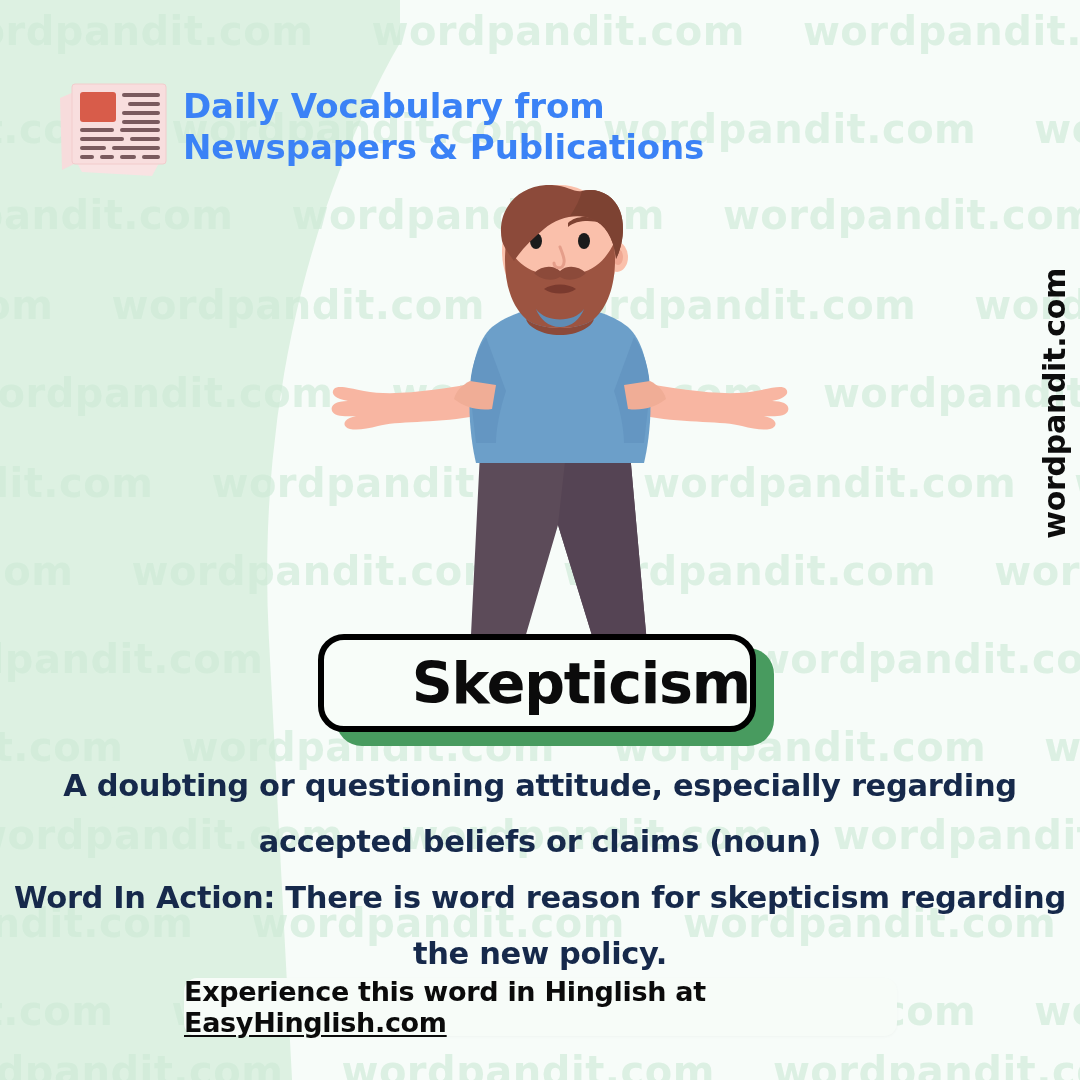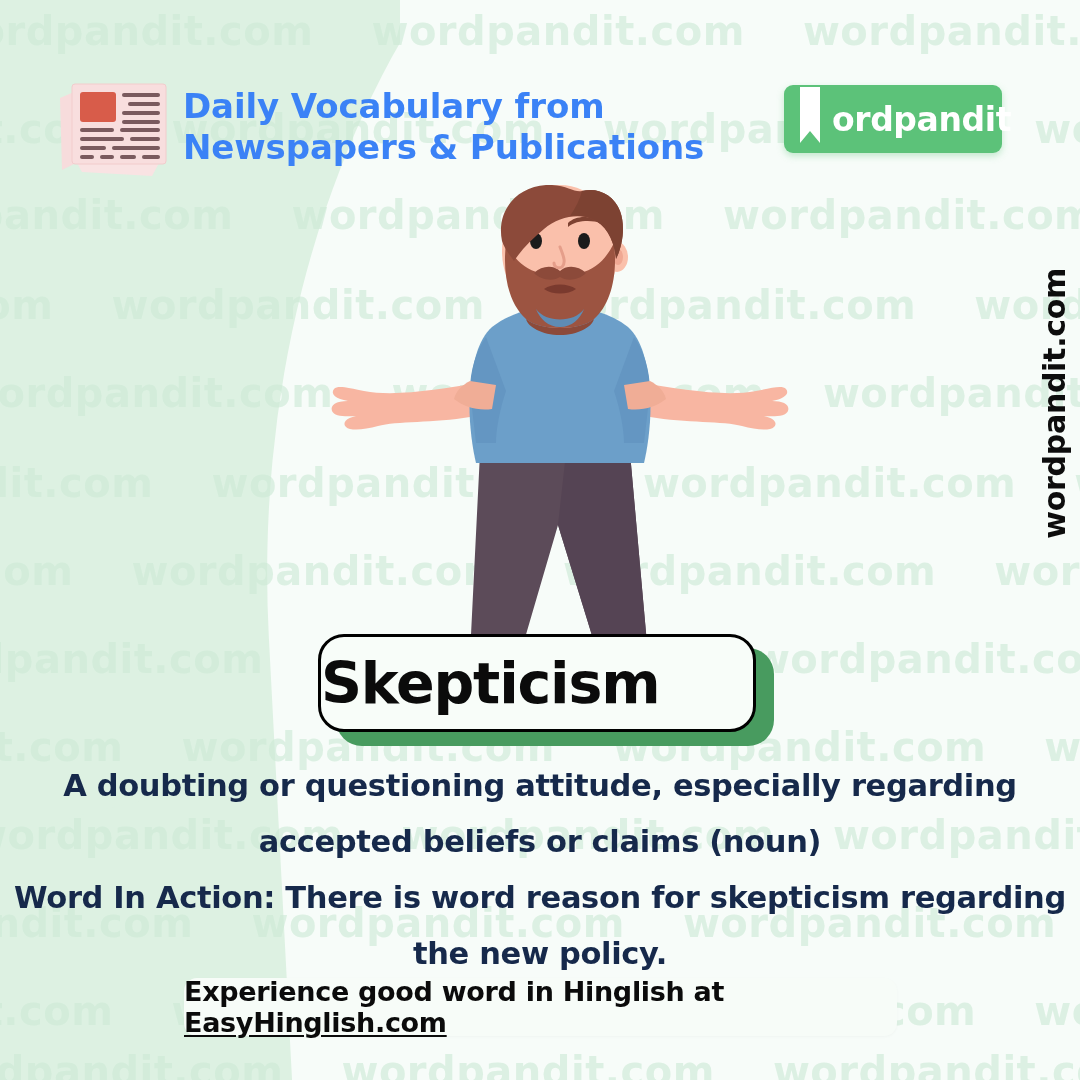--- a/index.html
+++ b/index.html
@@ -149,23 +149,23 @@
     left:18px; top:14px;
     width:438px; height:98px;
     background:#489b5f;
     border-radius:26px;
   }
   .word-card {
     position:absolute;
     left:0; top:0;
     width:438px; height:98px;
     background:#f8fdf9;
-    border:3px solid #000000;
+    border:6px solid #000000;
     border-radius:26px;
-    display:flex; align-items:center; justify-content:flex-start;
+    display:flex; align-items:center; justify-content:flex-end;
   }
   .word-card-text {
     font-size:57px;
     font-weight:800;
     color:#0b0b0b;
     letter-spacing:-1.2px;
     font-family:"DejaVu Sans", sans-serif;
   }
 
   
@@ -264,29 +264,20 @@
             <rect x="68" y="87" width="16" height="4" rx="2"></rect>
             <rect x="90" y="87" width="18" height="4" rx="2"></rect>
           </g>
         </g>
       </svg>
     </div>
 
     <div class="header-title">Daily Vocabulary from
 Newspapers &amp; Publications</div>
 
-    <div class="logo">
-      <div class="logo-mark">
-        <svg viewBox="0 0 46 68" width="46" height="68">
-          <path d="M6 2 L6 58 L16 46 L26 58 L26 2 Z" fill="#ffffff"></path>
-          <rect x="26" y="0" width="8" height="10" fill="#5cc279"></rect>
-        </svg>
-      </div>
-      <div class="logo-text">ordpandit</div>
-    </div>
   </div>
 
   <div class="side-text">wordpandit.com</div>
 
   <div class="illustration">
     <svg viewBox="0 0 460 480" width="460" height="480">
 
       <path d="M150 268 L300 268 L318 470 L268 470 L228 340 L190 470 L140 470 Z" fill="#5c4b59"></path>
       <path d="M228 340 L268 470 L318 470 L300 268 L236 268 Z" fill="#554454"></path>
 
@@ -347,17 +338,17 @@
       <span class="word-card-text">Skepticism</span>
     </div>
   </div>
 
   <div class="text-block definition">A doubting or questioning attitude, especially regarding accepted beliefs or claims (noun)</div>
 
   <div class="text-block example">Word In Action: There is word reason for skepticism regarding the new policy.</div>
 
   <div class="banner">
     <div class="banner-text">
-      <span>Experience good word in Hinglish at </span><span class="banner-link">EasyHinglish.com</span>
+      <span>Experience this word in Hinglish at </span><span class="banner-link">EasyHinglish.com</span>
     </div>
   </div>
 
 </div>
 
 </body></html>

